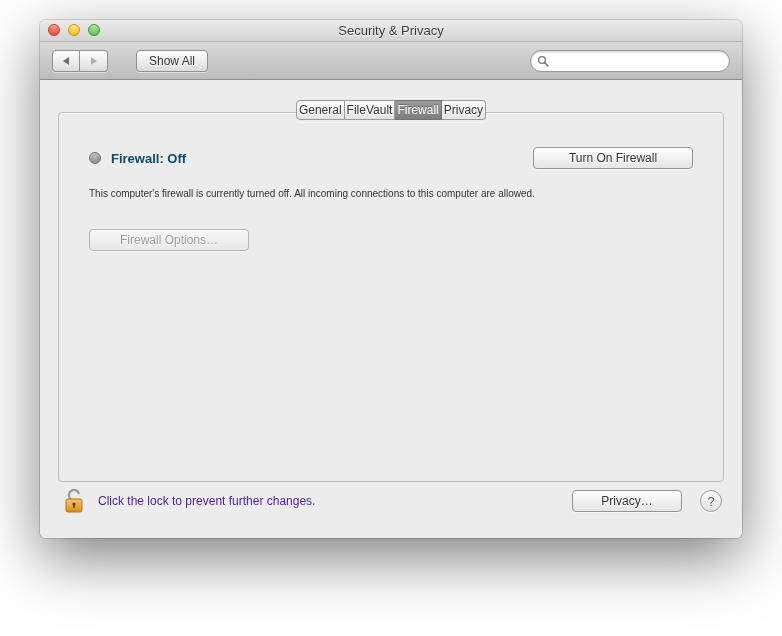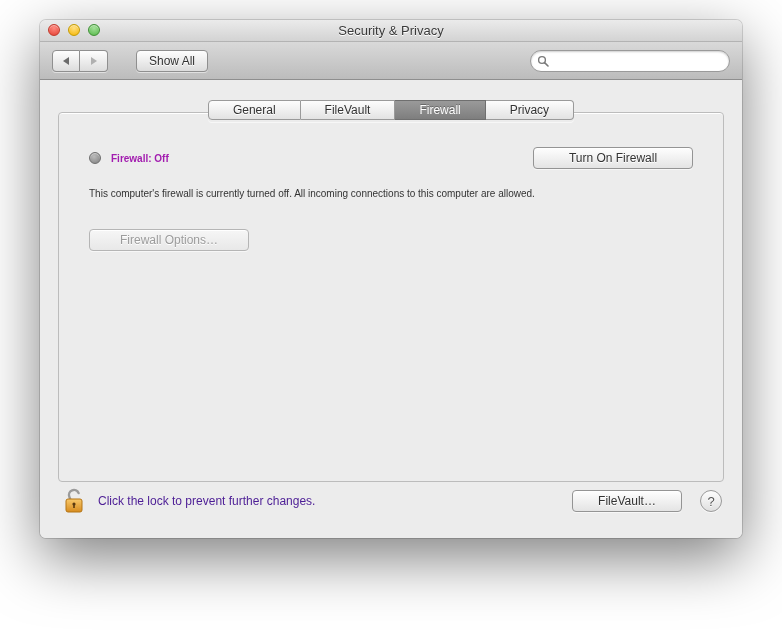--- a/index.html
+++ b/index.html
@@ -119,21 +119,21 @@
     height: 22px;
     z-index: 2;
   }
   .tabs {
     display: flex;
     border-radius: 4px;
     box-shadow: 0 1px 0 rgba(255,255,255,0.6);
   }
   .tab {
     height: 20px;
-    padding: 0 24px;
+    padding: 0 2px;
     border: 1px solid #9a9a9a;
     background: linear-gradient(#fdfdfd,#e3e3e3);
     font-size: 12px;
     color: #333;
     display: flex; align-items: center;
     text-shadow: 0 1px 0 #fff;
   }
   .tab + .tab { border-left: none; }
   .tab:first-child { border-radius: 4px 0 0 4px; }
   .tab:last-child  { border-radius: 0 4px 4px 0; }
@@ -159,22 +159,22 @@
   }
   .status-dot {
     width: 12px; height: 12px;
     border-radius: 50%;
     background: radial-gradient(circle at 40% 35%, #bbb, #7f7f7f);
     border: 1px solid #6e6e6e;
     box-shadow: inset 0 1px 1px rgba(255,255,255,0.5);
   }
   .status-label {
     font-weight: bold;
-    font-size: 10px;
-    color: #a21caf;
+    font-size: 13px;
+    color: #0c4a6e;
   }
   .status-row .grow { flex: 1; }
   .push-btn {
     height: 22px;
     min-width: 160px;
     padding: 0 16px;
     border: 1px solid #949494;
     border-radius: 4px;
     background: linear-gradient(#fefefe,#e4e4e4);
     font-size: 12px;
@@ -297,18 +297,18 @@
               <stop offset="0" stop-color="#f8c96b"></stop>
               <stop offset="1" stop-color="#d78b1e"></stop>
             </linearGradient>
           </defs>
           <rect x="4" y="11" width="16" height="13" rx="2" fill="none" stroke="#b47414" stroke-width="1"></rect>
           <circle cx="12" cy="16" r="1.6" fill="#5a3a10"></circle>
           <rect x="11.2" y="16" width="1.6" height="4" fill="#5a3a10"></rect>
         </svg>
       </div>
       <div class="footer-text">Click the lock to prevent further changes.</div>
-      <button class="push-btn" style="min-width:110px">FileVault…</button>
+      <button class="push-btn" style="min-width:110px">Privacy…</button>
       <div class="help">?</div>
     </div>
 
   </div>
 </div>
 
 </body></html>

